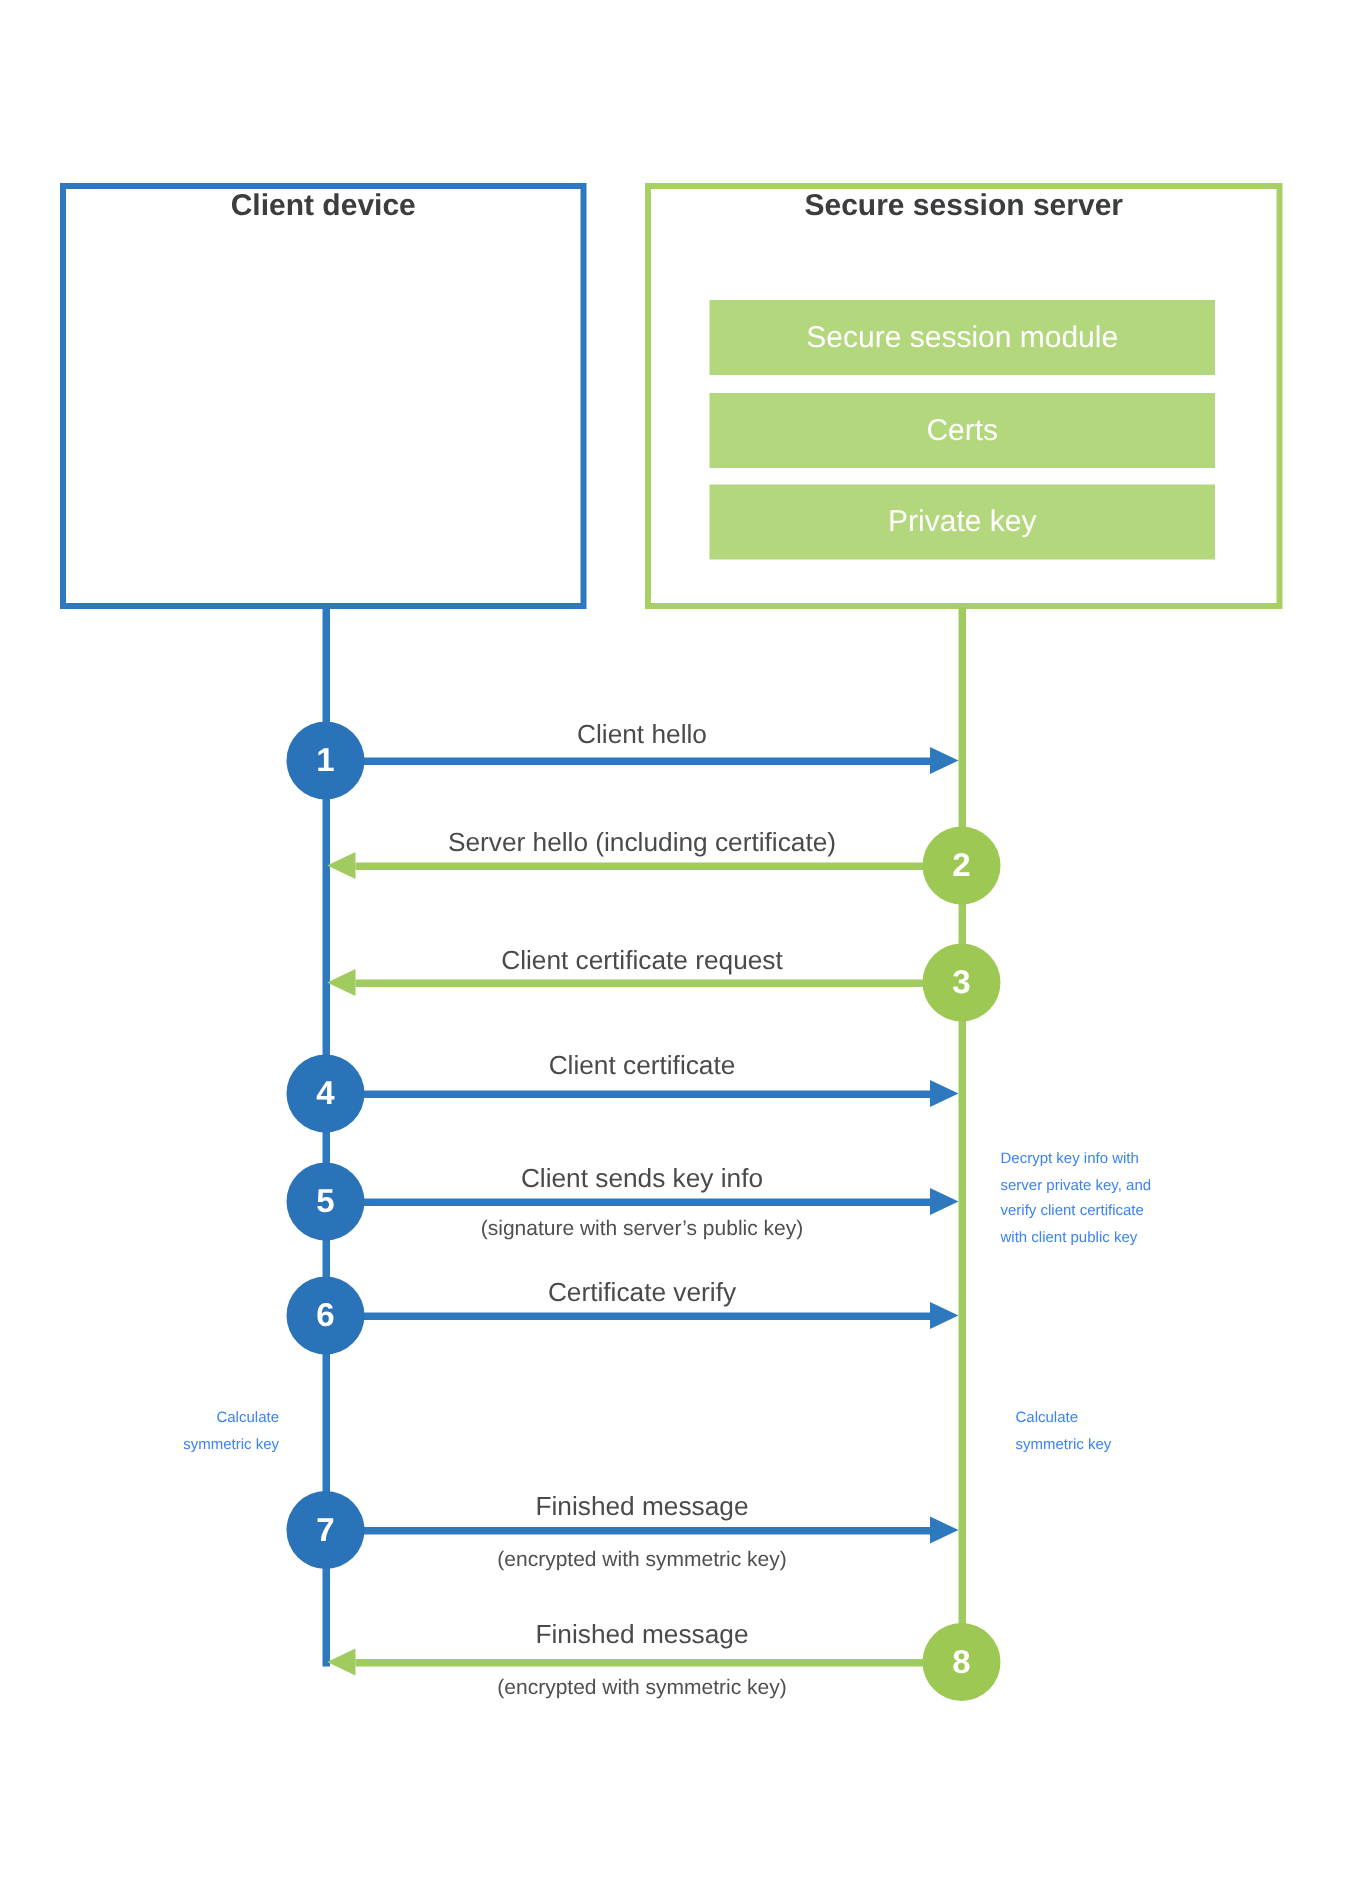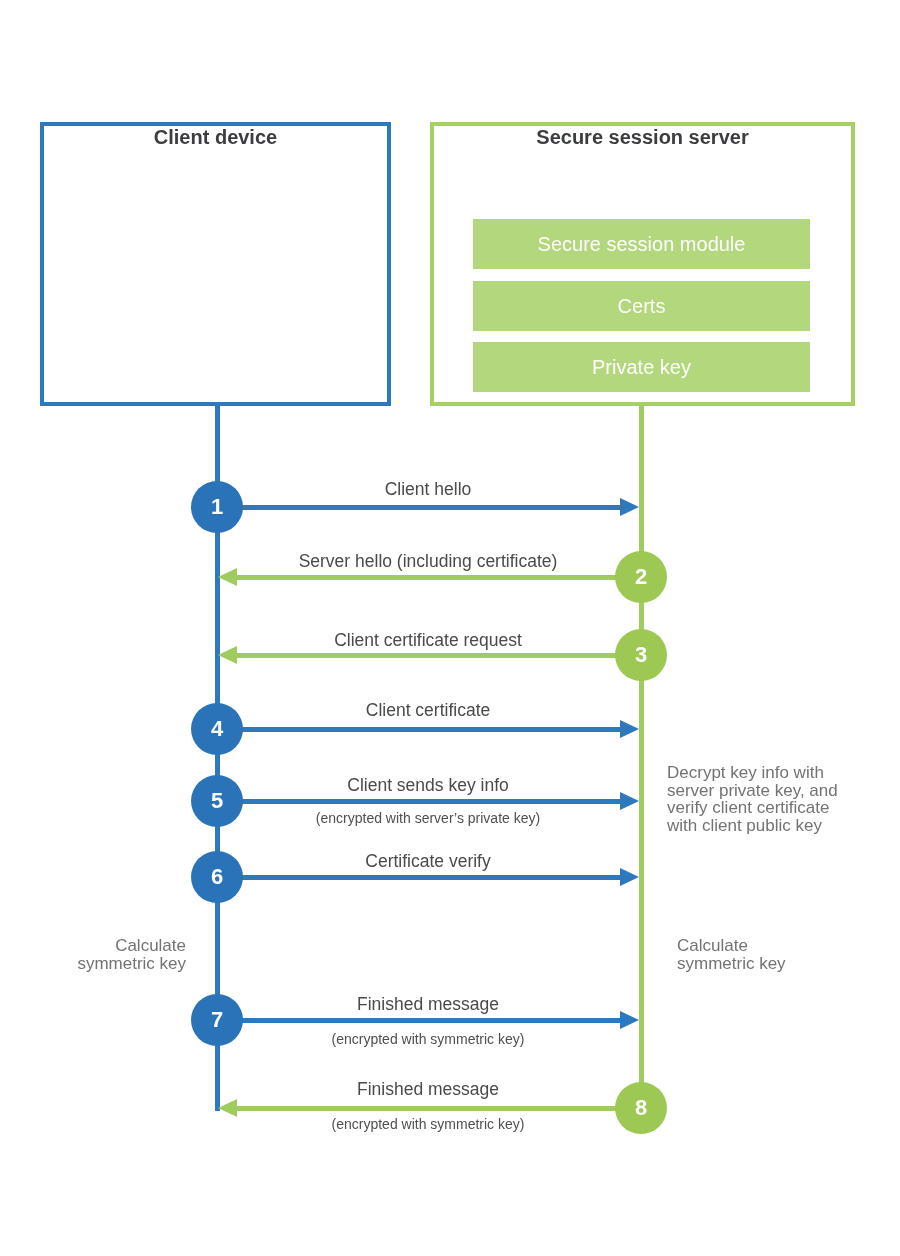--- a/index.html
+++ b/index.html
@@ -19,21 +19,21 @@
   .actor-title { text-align:center; font-size:20px; font-weight:700; color:#3c3d3f; }
   .app-rect {
     position:absolute; left:78px; top:199px; width:277px; height:175px;
     background:#5b9bd5; border:1px dashed #d4e6f6;
     display:flex; align-items:center; justify-content:center;
     color:#ffffff; font-size:20px; text-align:center; white-space:pre-line; line-height:1.4;
   }
   .module-bar {
     position:absolute; left:473px; width:337px; height:50px;
     background:#b3d77c; color:#ffffff; font-size:20px;
-    display:flex; align-items:center; justify-content:center;margin-top:19px;
+    display:flex; align-items:center; justify-content:center;
   }
   .bar-1 { top:200px; } .bar-2 { top:262px; } .bar-3 { top:323px; }
   
   .vline { position:absolute; width:5px; z-index:1; }
   .vline-client { left:215px; top:405px; height:706px; background:#2e78bd; }
   .vline-server { left:639px; top:405px; height:725px; background:#a0cb5e; }
   
   .circle {
     position:absolute; width:52px; height:52px; border-radius:50%;
     color:#fff; font-weight:700; font-size:22px; z-index:3;
@@ -52,21 +52,21 @@
   .msg-label {
     position:absolute; left:228px; width:400px; text-align:center;
     font-size:17.5px; color:#4a4a4a; line-height:22px; z-index:2;
   }
   .msg-sub {
     position:absolute; left:228px; width:400px; text-align:center;
     font-size:14px; color:#4f4f4f; line-height:18px; z-index:2;
   }
   
   .note {
-    position:absolute; font-size:17px; color:#737373; line-height:17.5px;
+    position:absolute; font-size:10px; color:#3b82f6; line-height:17.5px;
     white-space:pre-line; z-index:2;
   }
   .note-decrypt   { left:667px; top:764px; width:185px; text-align:left; }
   .note-calc-left { left:55px;  top:937px; width:131px; text-align:right; }
   .note-calc-right{ left:677px; top:937px; width:131px; text-align:left; }
 </style>
 </head>
 <body>
 
 <div class="canvas">
@@ -103,21 +103,21 @@
 
   <div class="msg-label" style="top:699px">Client certificate</div>
   <div class="arrow-line a-blue" style="top:727px"></div>
   <div class="head head-right" style="top:720px"></div>
   <div class="circle c-blue" style="top:703px">4</div>
 
   <div class="msg-label" style="top:774px">Client sends key info</div>
   <div class="arrow-line a-blue" style="top:799px"></div>
   <div class="head head-right" style="top:792px"></div>
   <div class="circle c-blue" style="top:775px">5</div>
-  <div class="msg-sub" style="top:809px">(encrypted with server’s private key)</div>
+  <div class="msg-sub" style="top:809px">(signature with server’s public key)</div>
 
   <div class="msg-label" style="top:850px">Certificate verify</div>
   <div class="arrow-line a-blue" style="top:875px"></div>
   <div class="head head-right" style="top:868px"></div>
   <div class="circle c-blue" style="top:851px">6</div>
 
   <div class="note note-decrypt">Decrypt key info with
 server private key, and
 verify client certificate
 with client public key</div>

